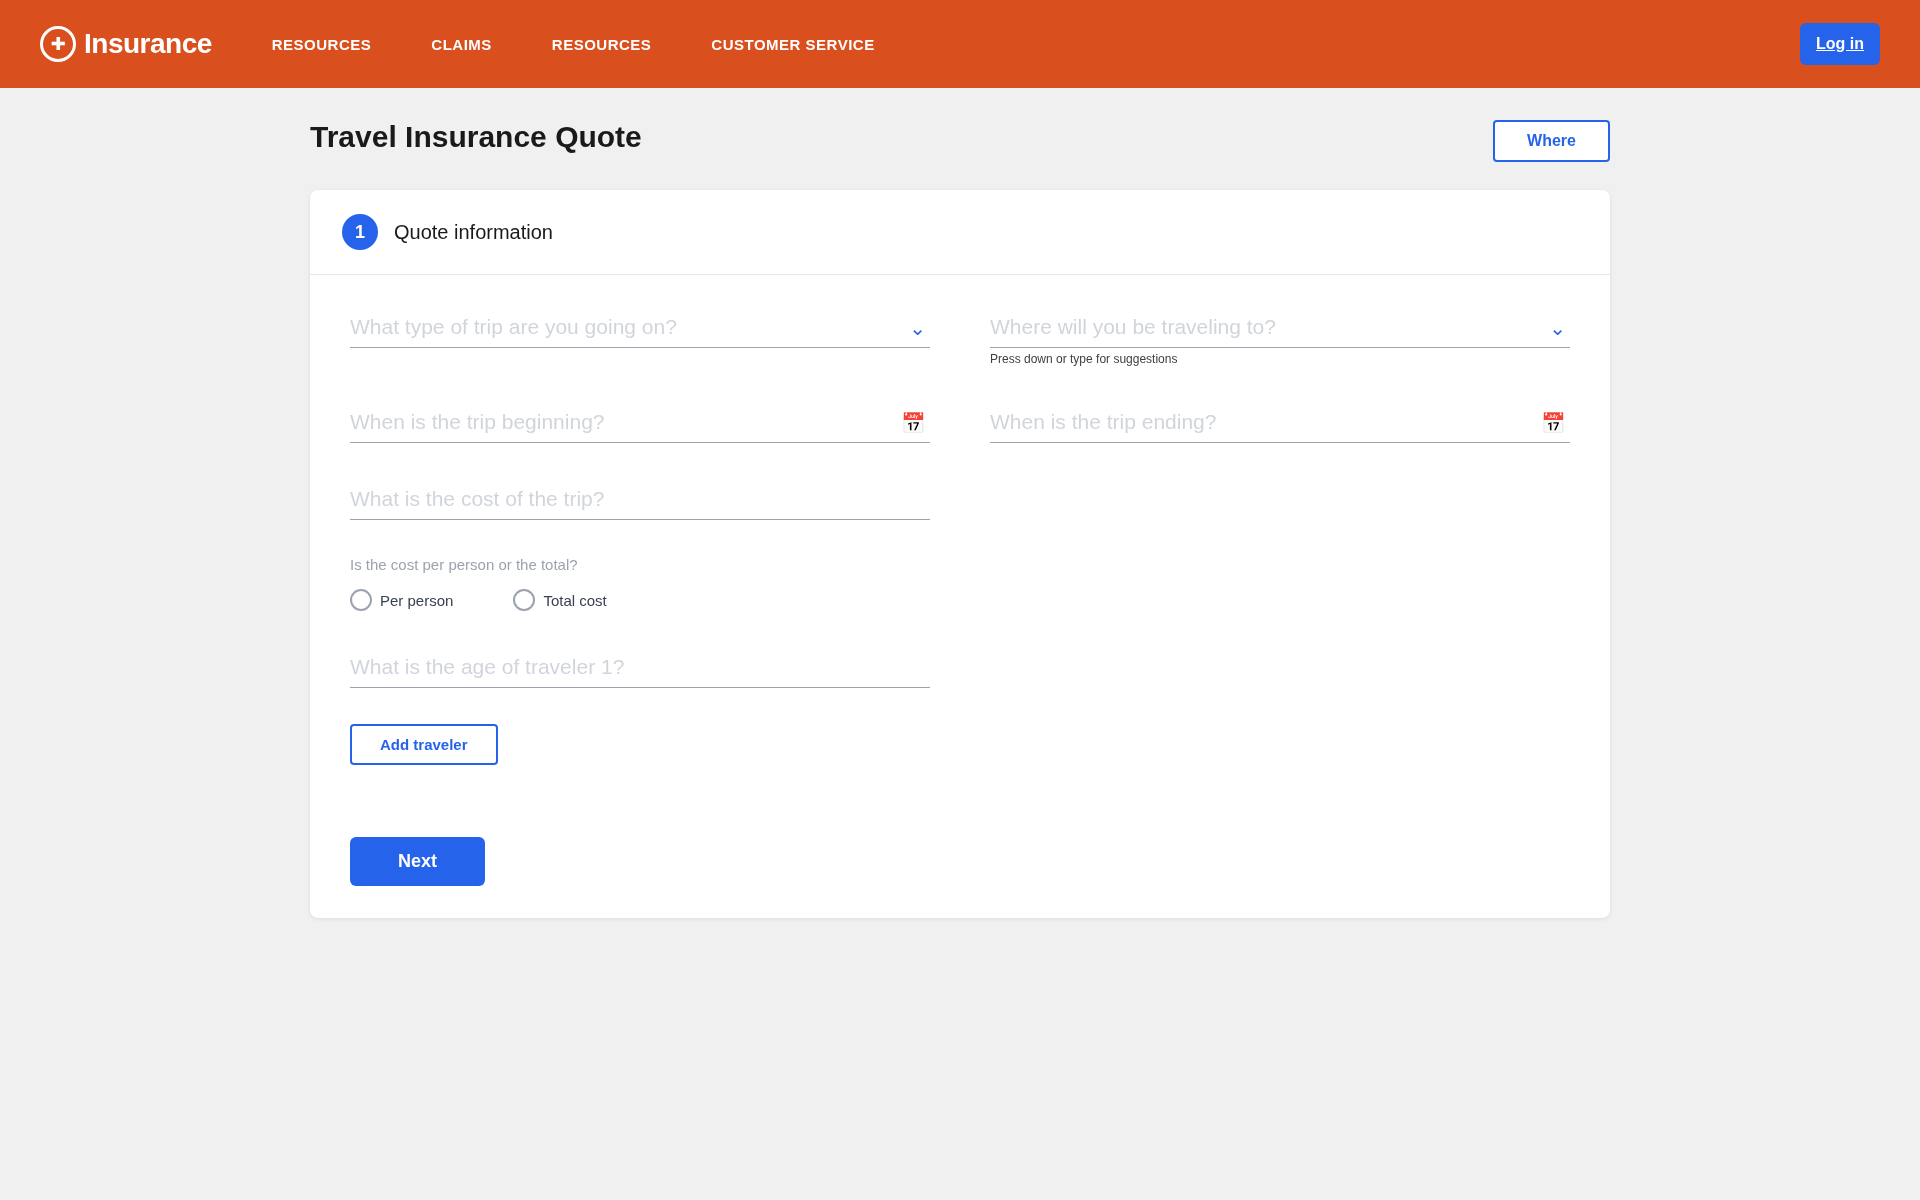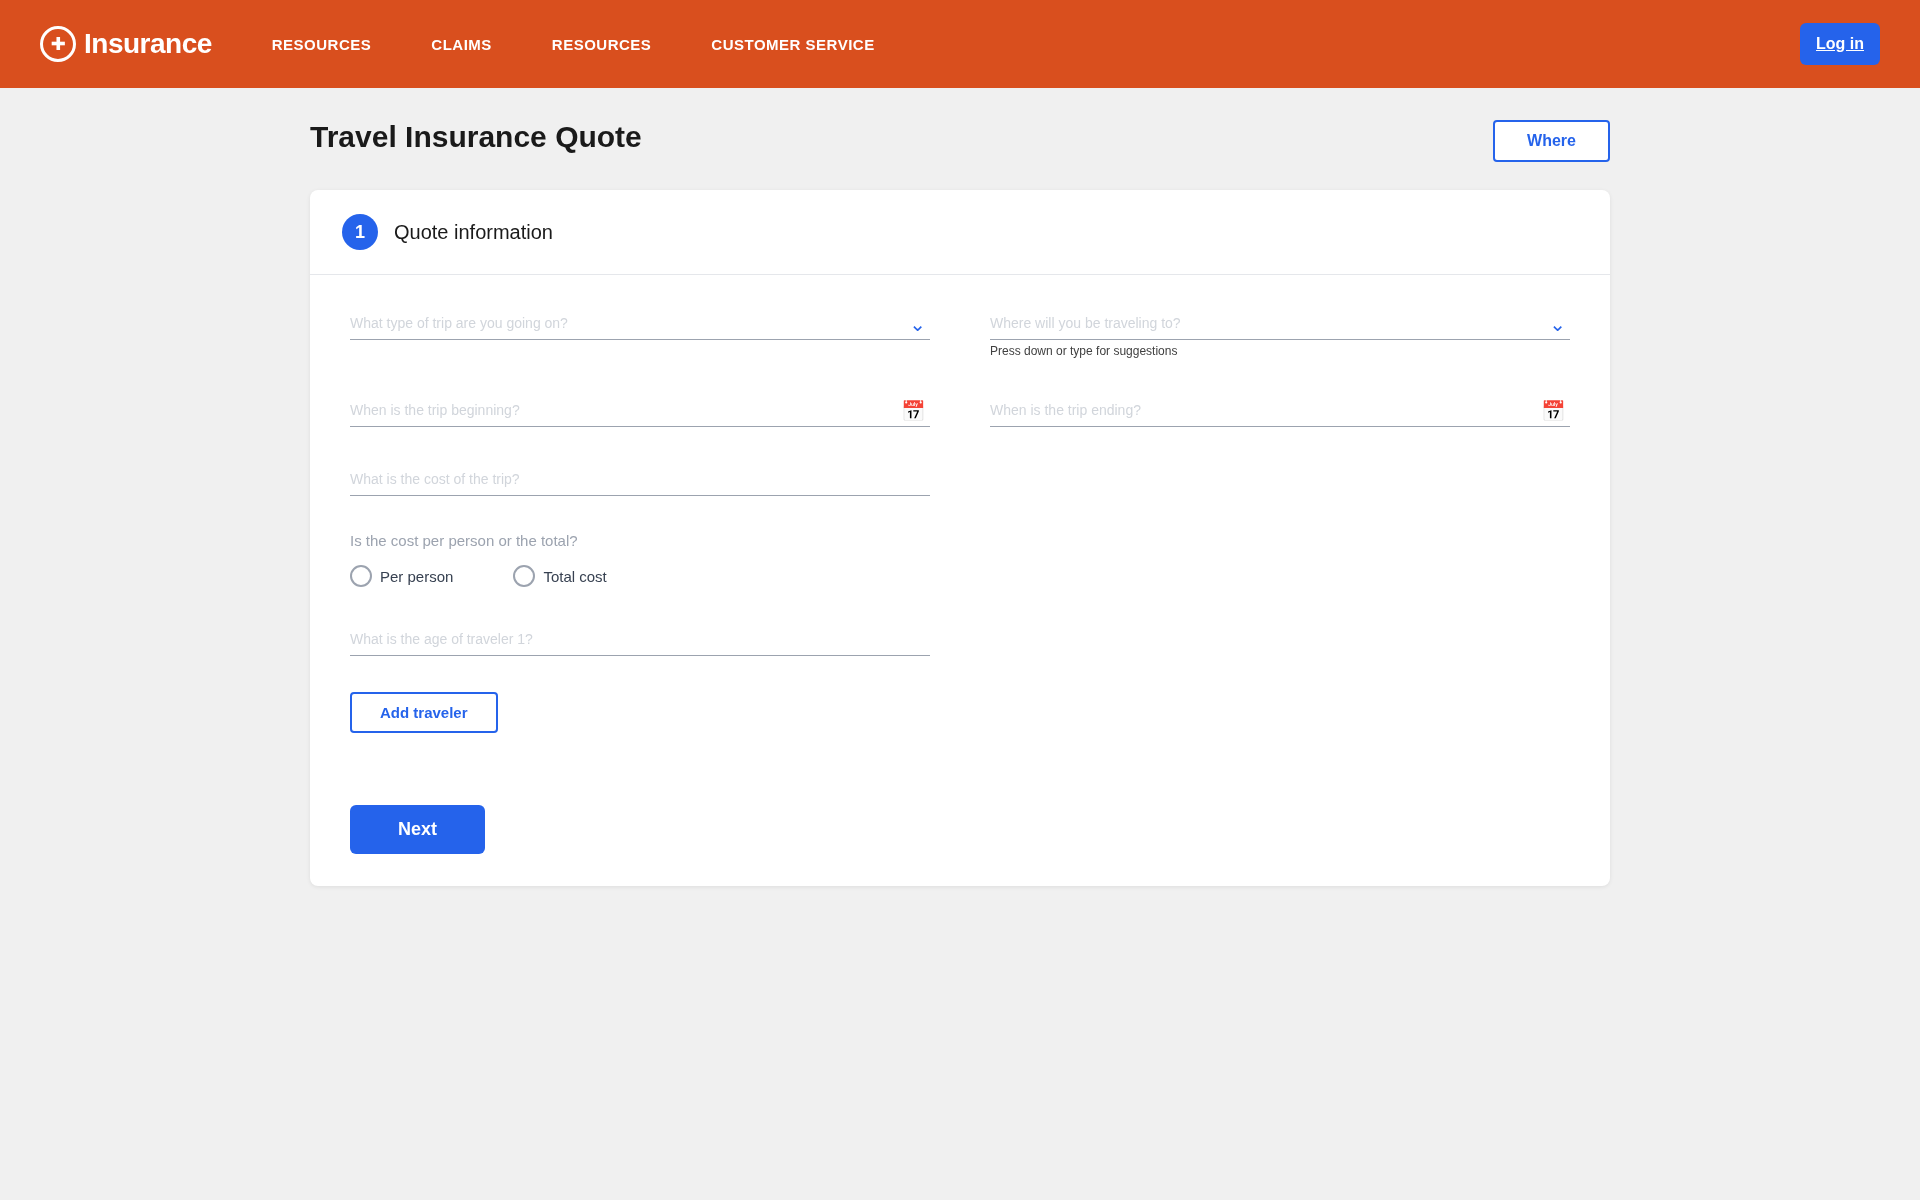--- a/index.html
+++ b/index.html
@@ -141,21 +141,21 @@
       flex: 0 0 calc(50% - 30px);
     }
     .form-input-wrapper {
       position: relative;
     }
     .form-input {
       width: 100%;
       border: none;
       border-bottom: 1px solid #9ca3af;
       padding: 8px 36px 8px 0;
-      font-size: 14px;
+      font-size: 21px;
       color: #374151;
       background: transparent;
       outline: none;
     }
     .form-input::placeholder { color: #d1d5db; }
     .input-icon {
       position: absolute;
       right: 4px;
       top: 50%;
       transform: translateY(-50%);

